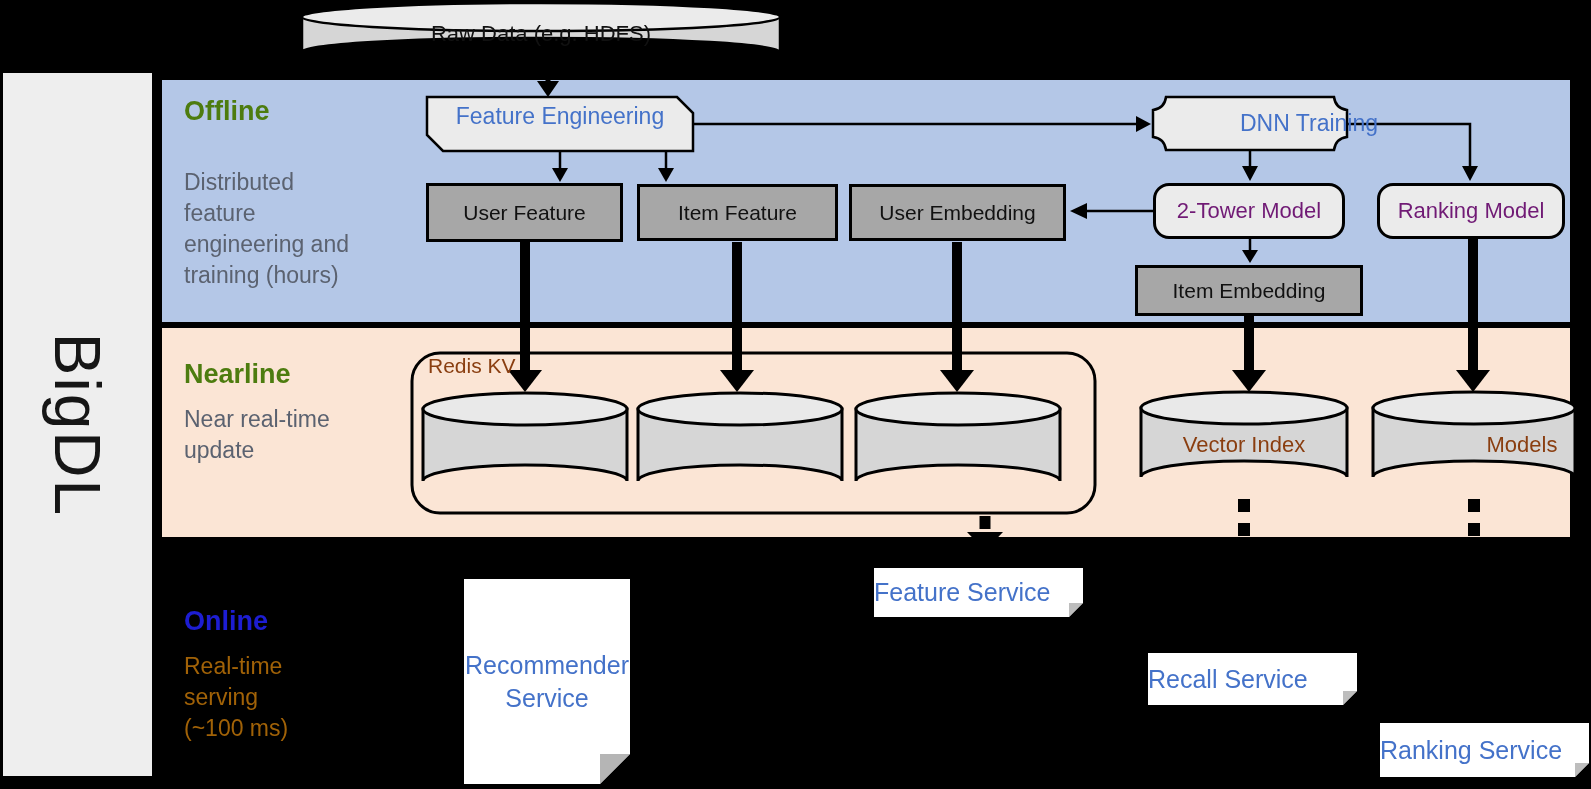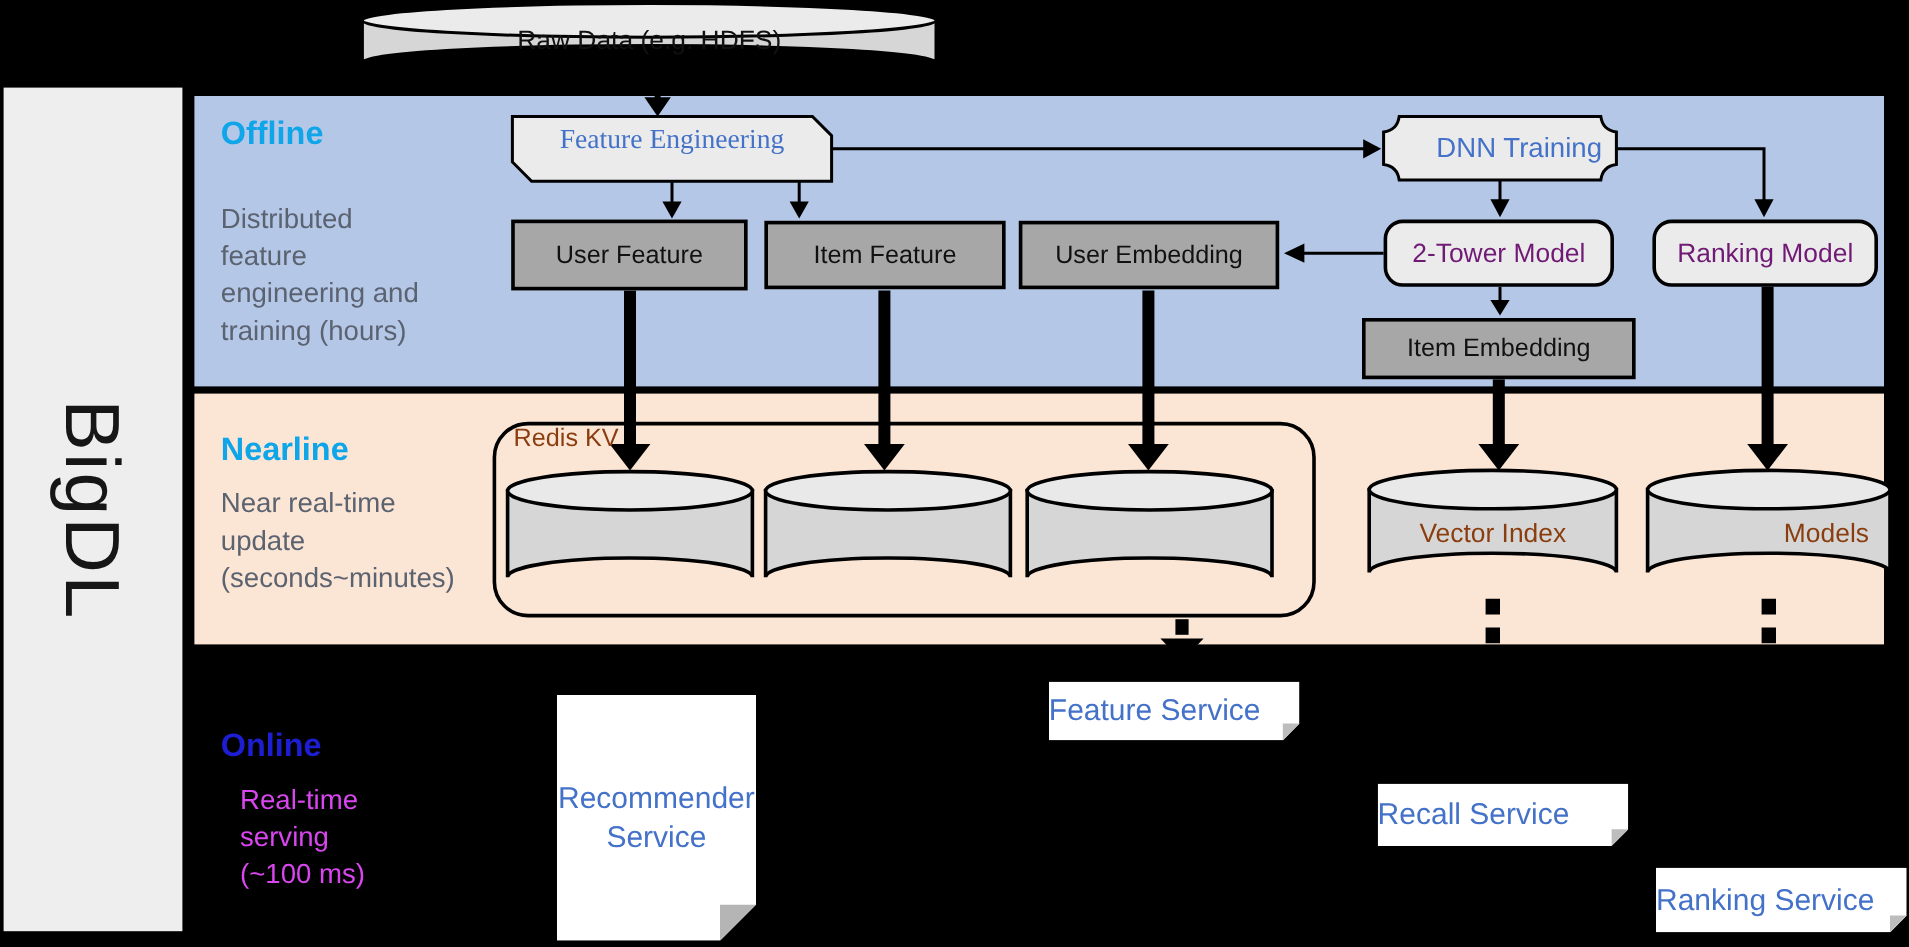--- a/index.html
+++ b/index.html
@@ -9,24 +9,24 @@
   
   .bigdl-bar{left:3px;top:73px;width:149px;height:703px;background:#eeeeee;
              display:flex;align-items:center;justify-content:center;z-index:0;}
   .bigdl-text{transform:rotate(90deg);font-size:64px;color:#161616;letter-spacing:2px;white-space:nowrap;}
   .band{z-index:0;}
   .band-offline{left:162px;top:80px;width:1408px;height:242px;background:#b4c7e7;}
   .band-nearline{left:162px;top:328px;width:1408px;height:209px;background:#fbe5d5;}
   
   #shapes{position:absolute;left:0;top:0;z-index:1;}
   
-  .sec-title{font-size:27px;font-weight:600;color:#0ea5e9;z-index:2;}
+  .sec-title{font-size:27px;font-weight:600;color:#4d7c0f;z-index:2;}
   .sec-title.online{color:#1d1dd2;font-weight:700;}
   .sec-lines{font-size:23px;color:#5b6270;line-height:31px;z-index:2;}
-  .sec-lines.online{color:#d946ef;margin-left:16px;}
+  .sec-lines.online{color:#a16207;}
   .it{}
   
   .node{display:flex;align-items:center;justify-content:center;text-align:center;z-index:2;}
   .graybox{background:#a7a7a7;border:3px solid #000;color:#111;font-size:21px;}
   .roundbox{background:#ebebeb;border:3px solid #000;border-radius:16px;color:#701a75;font-size:22px;}
   .shapelabel{color:#4472c9;font-size:23px;z-index:2;}
   .rawlabel{color:#111;font-size:22px;z-index:2;}
   .storelabel{color:#8a3e10;font-size:22px;z-index:2;}
   .rediskv{left:428px;top:354px;color:#8a3e10;font-size:21px;z-index:2;}
   
@@ -144,23 +144,23 @@
     <g>
       <line x1="985" y1="516" x2="985" y2="529" stroke="#000" stroke-width="11"></line>
       <polygon points="967,532 1003,532 985,551" fill="#000"></polygon>
     </g>
     <line x1="1244" y1="499" x2="1244" y2="545" stroke="#000" stroke-width="12" stroke-dasharray="13 11"></line>
     <line x1="1474" y1="499" x2="1474" y2="545" stroke="#000" stroke-width="12" stroke-dasharray="13 11"></line>
   </svg>
 
   <div class="abs node rawlabel" style="left:302px;top:10px;width:478px;height:48px;">Raw Data (e.g. HDFS)</div>
 
-  <div class="abs node shapelabel" style="left:427px;top:97px;width:266px;height:38px;font-family:Liberation Serif, serif;">Feature Engineering</div>
-
-  <div class="abs node shapelabel" style="left:1153px;top:97px;width:226px;height:53px;border-radius:18px;">DNN Training</div>
+  <div class="abs node shapelabel" style="left:427px;top:97px;width:266px;height:38px;">Feature Engineering</div>
+
+  <div class="abs node shapelabel" style="left:1196px;top:97px;width:226px;height:53px;border-radius:18px;">DNN Training</div>
 
   <div class="abs node graybox" style="left:426px;top:183px;width:197px;height:59px;">User Feature</div>
   <div class="abs node graybox" style="left:637px;top:184px;width:201px;height:57px;">Item Feature</div>
   <div class="abs node graybox" style="left:849px;top:184px;width:217px;height:57px;">User Embedding</div>
   <div class="abs node graybox" style="left:1135px;top:265px;width:228px;height:51px;">Item Embedding</div>
 
   <div class="abs node roundbox" style="left:1153px;top:183px;width:192px;height:56px;">2-Tower Model</div>
   <div class="abs node roundbox" style="left:1377px;top:183px;width:188px;height:56px;">Ranking Model</div>
 
   <div class="abs rediskv">Redis KV</div>
@@ -185,21 +185,20 @@
     <div>Distributed</div>
     <div>feature</div>
     <div>engineering and</div>
     <div><span>training </span><span class="it">(hours)</span></div>
   </div>
 
   <div class="abs sec-title" style="left:184px;top:359px;">Nearline</div>
   <div class="abs sec-lines" style="left:184px;top:404px;">
     <div>Near real-time</div>
     <div>update</div>
-    <div class="it">(seconds~minutes)</div>
   </div>
 
   <div class="abs sec-title online" style="left:184px;top:606px;">Online</div>
   <div class="abs sec-lines online" style="left:184px;top:651px;">
     <div>Real-time</div>
     <div>serving</div>
     <div class="it">(~100 ms)</div>
   </div>
 
 </div>

